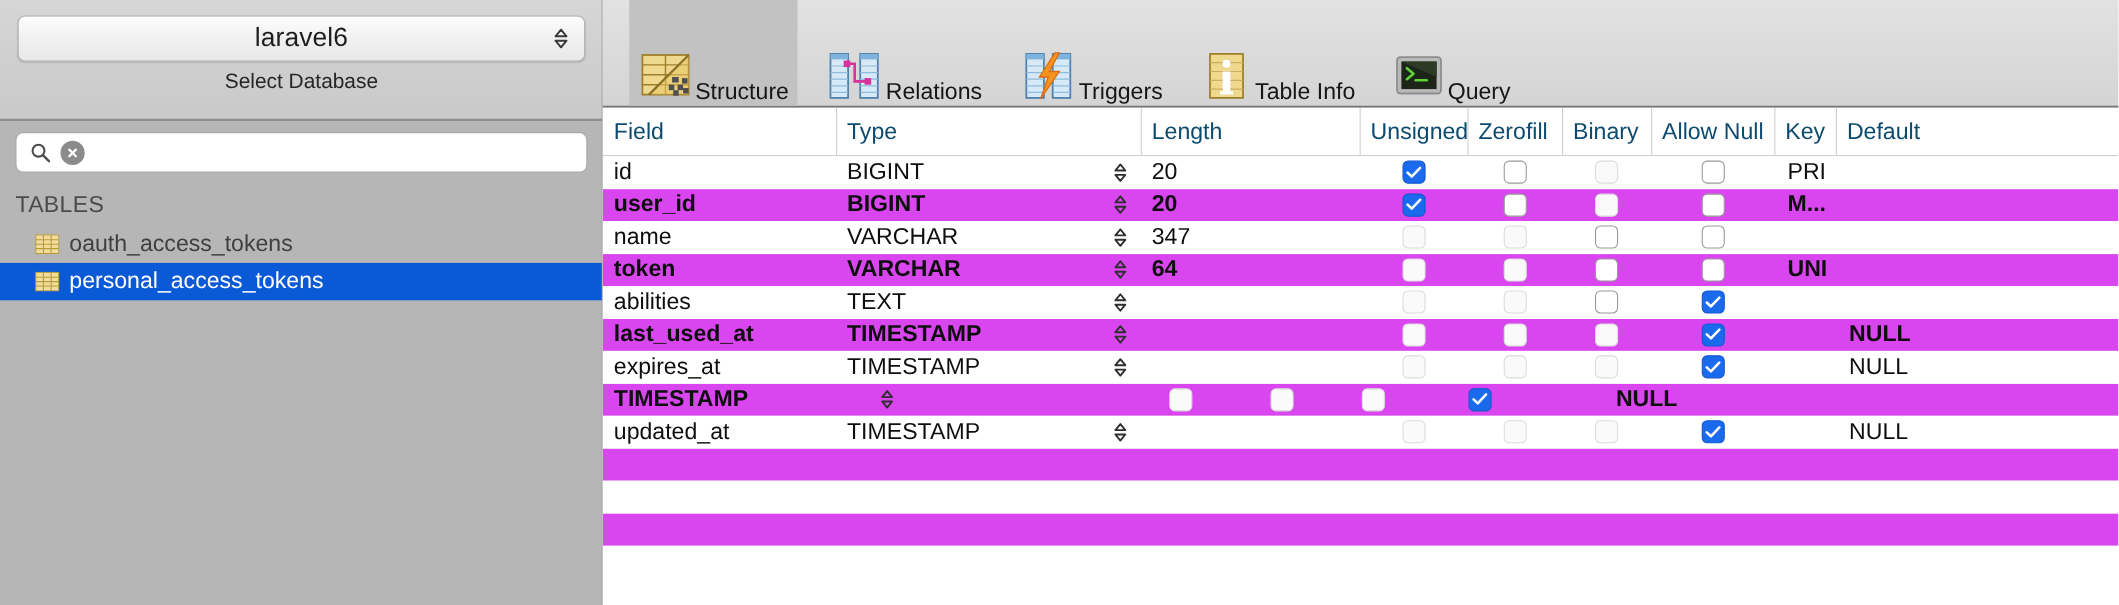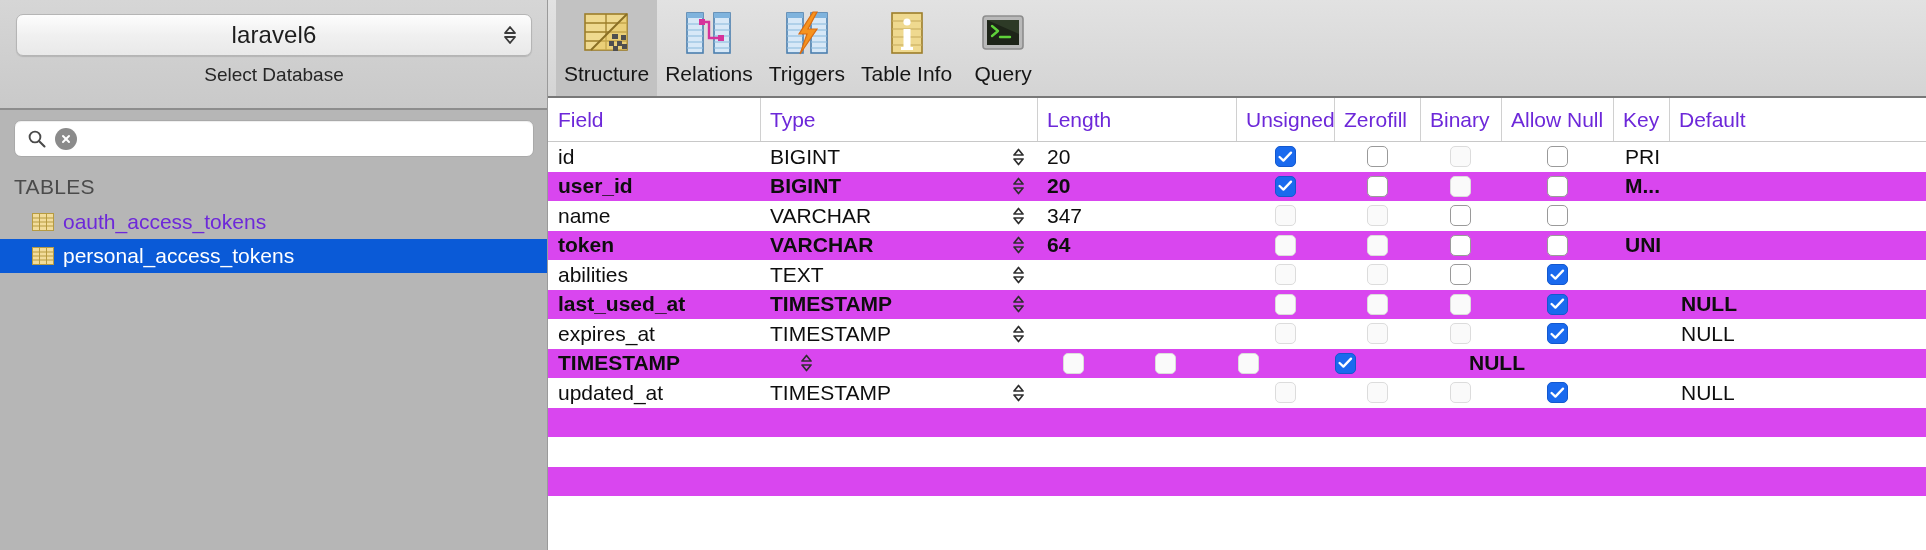--- a/index.html
+++ b/index.html
@@ -130,21 +130,21 @@
     height: 34px;
     display: flex;
     align-items: center;
     padding-left: 32px;
     box-sizing: border-box;
   }
   .table-row-item.selected { background: #0a5ad7; }
   .table-row-item .tbl-icon { margin-right: 9px; display: flex; align-items: center; flex: 0 0 auto;}
   .table-row-item .tbl-label {
     font-size: 21px;
-    color: #6d28d9;
+    color: #404040;
     white-space: nowrap;
   }
   .table-row-item.selected .tbl-label { color: #ffffff; }
 
   
   .main {
     flex: 1;
     height: 550px;
     display: flex;
     flex-direction: column;
@@ -160,24 +160,24 @@
     align-items: flex-start;
     box-sizing: border-box;
     padding-left: 8px;
     position: relative;
   }
   .tool-item {
     height: 96px;
     min-width: 86px;
     padding: 6px 8px 0 8px;
     display: flex;
-    flex-direction: column;
-    align-items: center;
+    align-items: flex-end;
     justify-content: flex-start;
     box-sizing: border-box;
+    margin-left: 16px;
   }
   .tool-item.active { background: #c2c2c2; }
   .tool-icon {
     height: 54px;
     display: flex;
     align-items: center;
     justify-content: center;
   }
   .tool-label {
     font-size: 21px;
@@ -195,21 +195,21 @@
   }
   .grid-header {
     display: flex;
     height: 44px;
     background: #ffffff;
     border-bottom: 1px solid #c8c8c8;
     box-sizing: border-box;
   }
   .gh-cell {
     font-size: 21px;
-    color: #6d28d9;
+    color: #0c4a6e;
     display: flex;
     align-items: center;
     padding-left: 9px;
     border-left: 1px solid #d0d0d0;
     box-sizing: border-box;
     white-space: nowrap;
     overflow: hidden;
   }
   .gh-cell:first-child { border-left: none; padding-left: 10px; }
 

